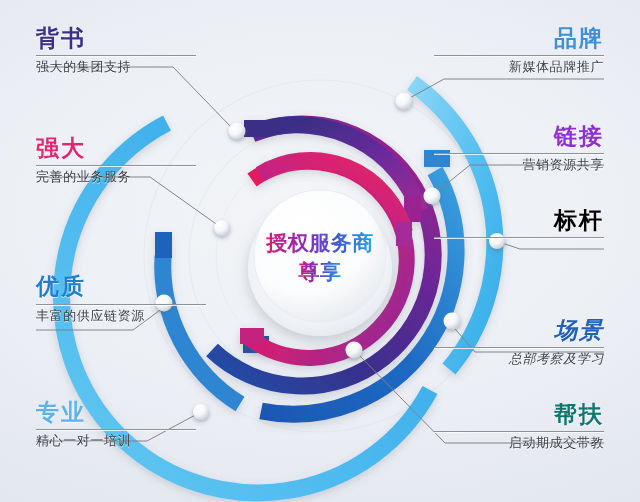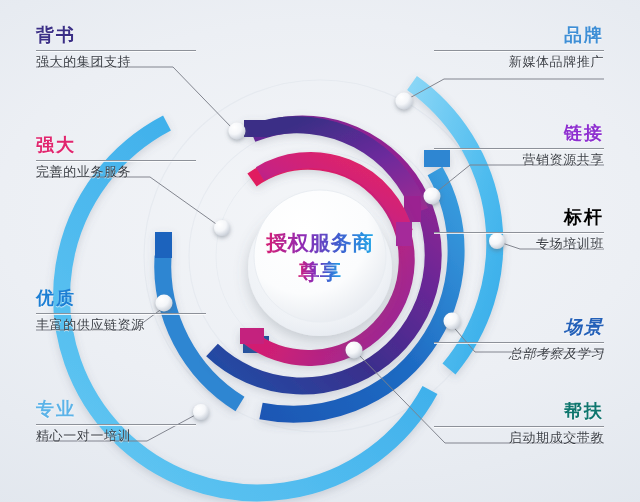--- a/index.html
+++ b/index.html
@@ -9,21 +9,21 @@
     background:
       radial-gradient(ellipse 120% 90% at 50% 42%, #f3f5f8 0%, #eceff4 42%, #e2e7ee 78%, #dde3ea 100%);
     overflow:hidden;
     position:relative;
   }
   #stage { position:absolute; inset:0; width:640px; height:502px; }
 
   
   .label { position:absolute; }
   .label .title {
-    font-size:18px; font-weight:bold; line-height:1.05;
+    font-size:23px; font-weight:bold; line-height:1.05;
     letter-spacing:2px; white-space:nowrap;
     text-shadow:0 1px 1px rgba(255,255,255,.75);
   }
   .label .rule {
     height:1px; background:#8d9199; margin:5px 0 4px 0;
     box-shadow:0 1px 0 rgba(255,255,255,.8);
   }
   .label .sub {
     font-size:13px; color:#3b3f46; white-space:nowrap;
     letter-spacing:.6px; line-height:1.15;
@@ -201,21 +201,21 @@
     <div class="rule" style="background: rgb(141, 145, 153);"></div>
     <div class="sub" style="color: rgb(59, 63, 70);">强大的集团支持</div>
   </div>
 
   <div class="label left" style="left:36px; top:136px; width:160px;">
     <div class="title" style="color: rgb(225, 37, 110);">强大</div>
     <div class="rule" style="background: rgb(141, 145, 153);"></div>
     <div class="sub" style="color: rgb(59, 63, 70);">完善的业务服务</div>
   </div>
 
-  <div class="label left" style="left:36px; top:289px; width:170px;">
+  <div class="label left" style="left:36px; top:275px; width:170px;font-family:Liberation Serif, serif;">
     <div class="title" style="color: rgb(29, 127, 212);">优质</div>
     <div class="rule" style="background: rgb(141, 145, 153);"></div>
     <div class="sub" style="color: rgb(59, 63, 70);">丰富的供应链资源</div>
   </div>
 
   <div class="label left" style="left:36px; top:400px; width:160px;">
     <div class="title" style="color: rgb(92, 179, 232);">专业</div>
     <div class="rule" style="background: rgb(141, 145, 153);"></div>
     <div class="sub" style="color: rgb(59, 63, 70);">精心一对一培训</div>
   </div>
@@ -228,21 +228,20 @@
 
   <div class="label right" style="right:36px; top:26px; width:170px;">
     <div class="title" style="color: rgb(63, 143, 214);">品牌</div>
     <div class="rule" style="background: rgb(141, 145, 153);"></div>
     <div class="sub" style="color: rgb(59, 63, 70);">新媒体品牌推广</div>
   </div>
 
   <div class="label right" style="right:36px; top:208px; width:170px;">
     <div class="title" style="color: #000000;">标杆</div>
     <div class="rule" style="background: rgb(141, 145, 153);"></div>
-    <div class="sub" style="color: rgb(59, 63, 70);">专场培训班</div>
   </div>
 
   <div class="label right" style="right:36px; top:318px; width:170px;font-style:italic;">
     <div class="title" style="color: rgb(35, 96, 184);">场景</div>
     <div class="rule" style="background: rgb(141, 145, 153);"></div>
     <div class="sub" style="color: rgb(59, 63, 70);">总部考察及学习</div>
   </div>
 
   <div class="label right" style="right:36px; top:402px; width:170px;">
     <div class="title" style="color: #0f766e;">帮扶</div>

